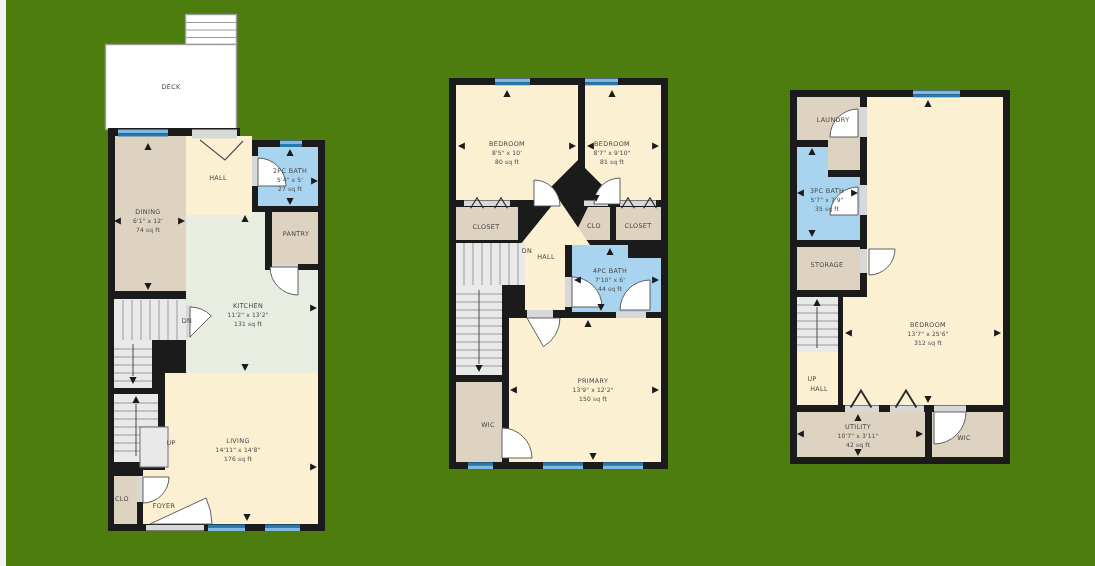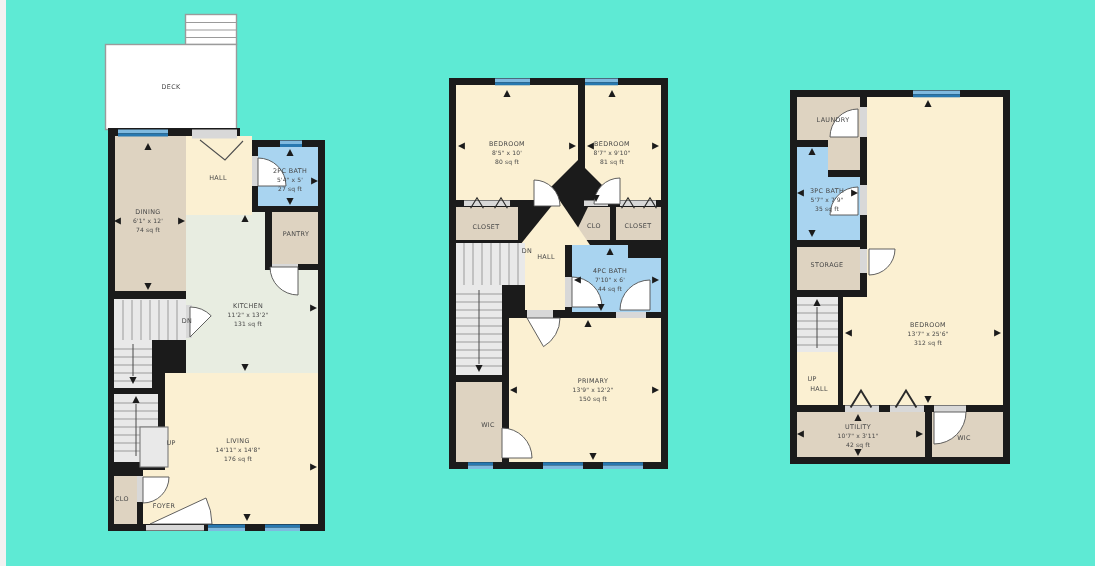--- a/index.html
+++ b/index.html
@@ -1,21 +1,21 @@
 <!DOCTYPE html>
 <html style="--wall: #1b1b1b; --cream: #FBF0D2; --tan: #DED3C1; --bathblue: #A9D4F0; --sage: #E8EDE1; --stair: #E9E9E9; --winLight: #7FB9DF; --winDark: #2878B0; --sill: #D8D8D8; --deck: #FFFFFF;"><head>
 <meta charset="utf-8">
 <style>
   :root{
     --wall:#1b1b1b; --cream:#FBF0D2; --tan:#DED3C1; --bathblue:#A9D4F0;
     --sage:#E8EDE1; --stair:#E9E9E9; --winLight:#7FB9DF; --winDark:#2878B0;
     --sill:#D8D8D8; --deck:#FFFFFF;
   }
   html,body{margin:0;padding:0;background:#fff;}
-  .stage{position:relative;width:1095px;height:566px;background:#5eead4;overflow:hidden;
+  .stage{position:relative;width:1095px;height:566px;background:#4d7c0f;overflow:hidden;
          font-family:"DejaVu Sans", sans-serif;text-align:center;}
   .gutter{position:absolute;left:0;top:0;width:6px;height:566px;background:#f2f2f2;}
   svg{position:absolute;left:0;top:0;}
   text{fill:#474747;text-anchor:middle;}
   .t-name{font-size:6.4px;letter-spacing:.35px;}
   .t-dim{font-size:6px;letter-spacing:.15px;}
   .f-wall{fill:var(--wall);} .f-cream{fill:var(--cream);} .f-tan{fill:var(--tan);}
   .f-blue{fill:var(--bathblue);} .f-sage{fill:var(--sage);} .f-stair{fill:var(--stair);}
   .f-winl{fill:var(--winLight);} .f-wind{fill:var(--winDark);} .f-sill{fill:var(--sill);}
   .deck{fill:var(--deck);stroke:#9b9b9b;stroke-width:1.4;}

